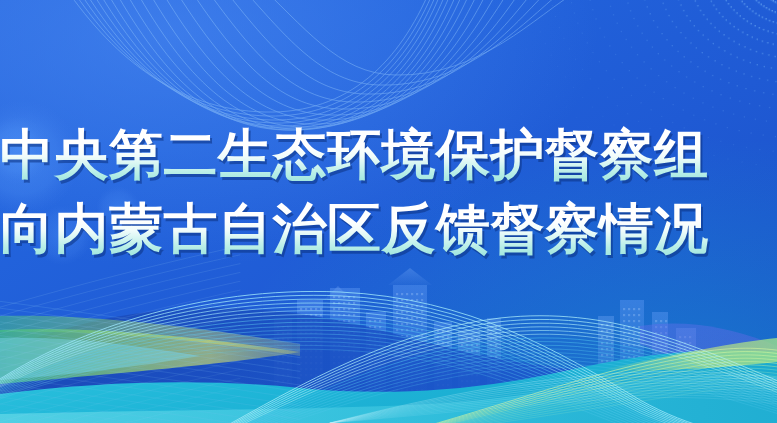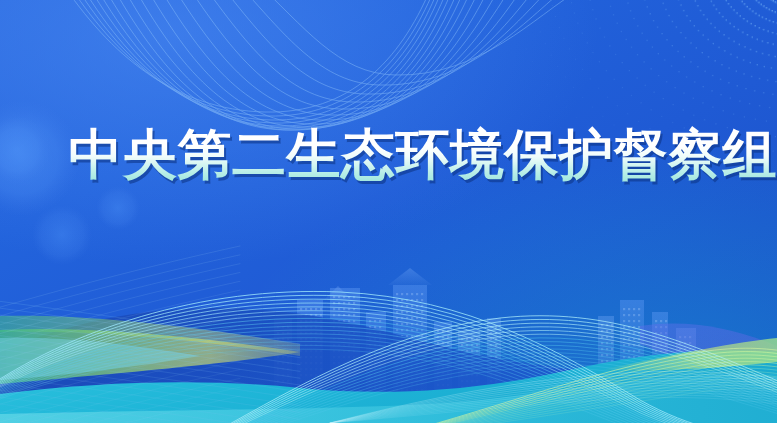--- a/index.html
+++ b/index.html
@@ -20,21 +20,21 @@
     inset: 0;
     width: 100%;
     height: 100%;
     pointer-events: none;
   }
   #title-block {
     position: absolute;
     left: 0;
     top: 118px;
     width: 777px;
-    text-align: right;
+    text-align: left;
     z-index: 40;
   }
   .title-line {
     display: block;
     font-size: 54px;
     line-height: 74px;
     font-weight: 700;
     letter-spacing: 0.5px;
     white-space: nowrap;
     background-image: linear-gradient(180deg,
@@ -1504,15 +1504,16 @@
             C700,391.27272727272725 750,395.27272727272725 790,401.27272727272725" stroke="#cdf6ff" stroke-width="0.6" opacity="0.24" fill="none" stroke-linecap="round"></path>
         <path d="M330,423 C420,414.1818181818182 520,401.6363636363636 640,395.6363636363636
             C700,393.6363636363636 750,397.6363636363636 790,403.6363636363636" stroke="#cdf6ff" stroke-width="0.6" opacity="0.21" fill="none" stroke-linecap="round"></path>
         <path d="M330,423 C420,415.6 520,404 640,398
             C700,396 750,400 790,406" stroke="#cdf6ff" stroke-width="0.6" opacity="0.19" fill="none" stroke-linecap="round"></path>
       </g>
   </svg>
 
   <div id="title-block">
     <span class="title-line">中央第二生态环境保护督察组</span>
+    <span class="title-line">向内蒙古自治区反馈督察情况</span>
   </div>
 
 </div>
 
 </body></html>

